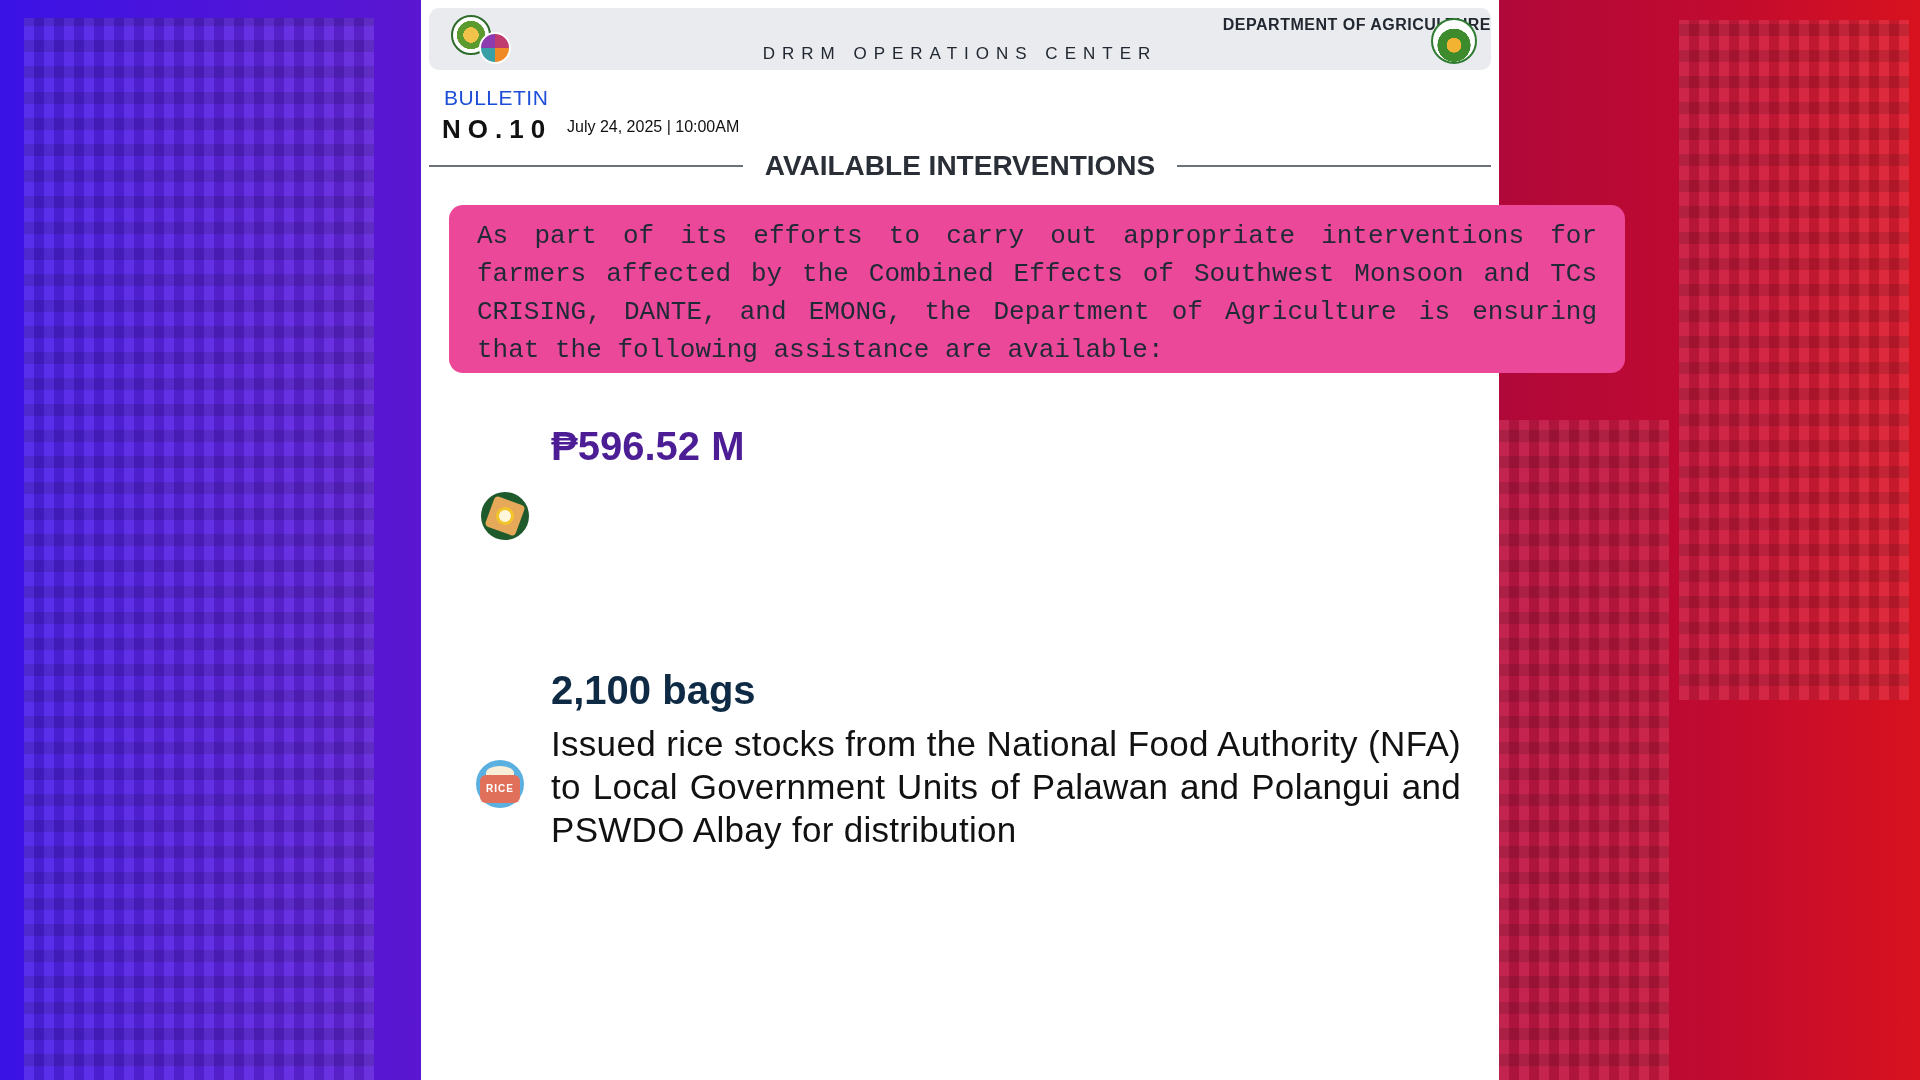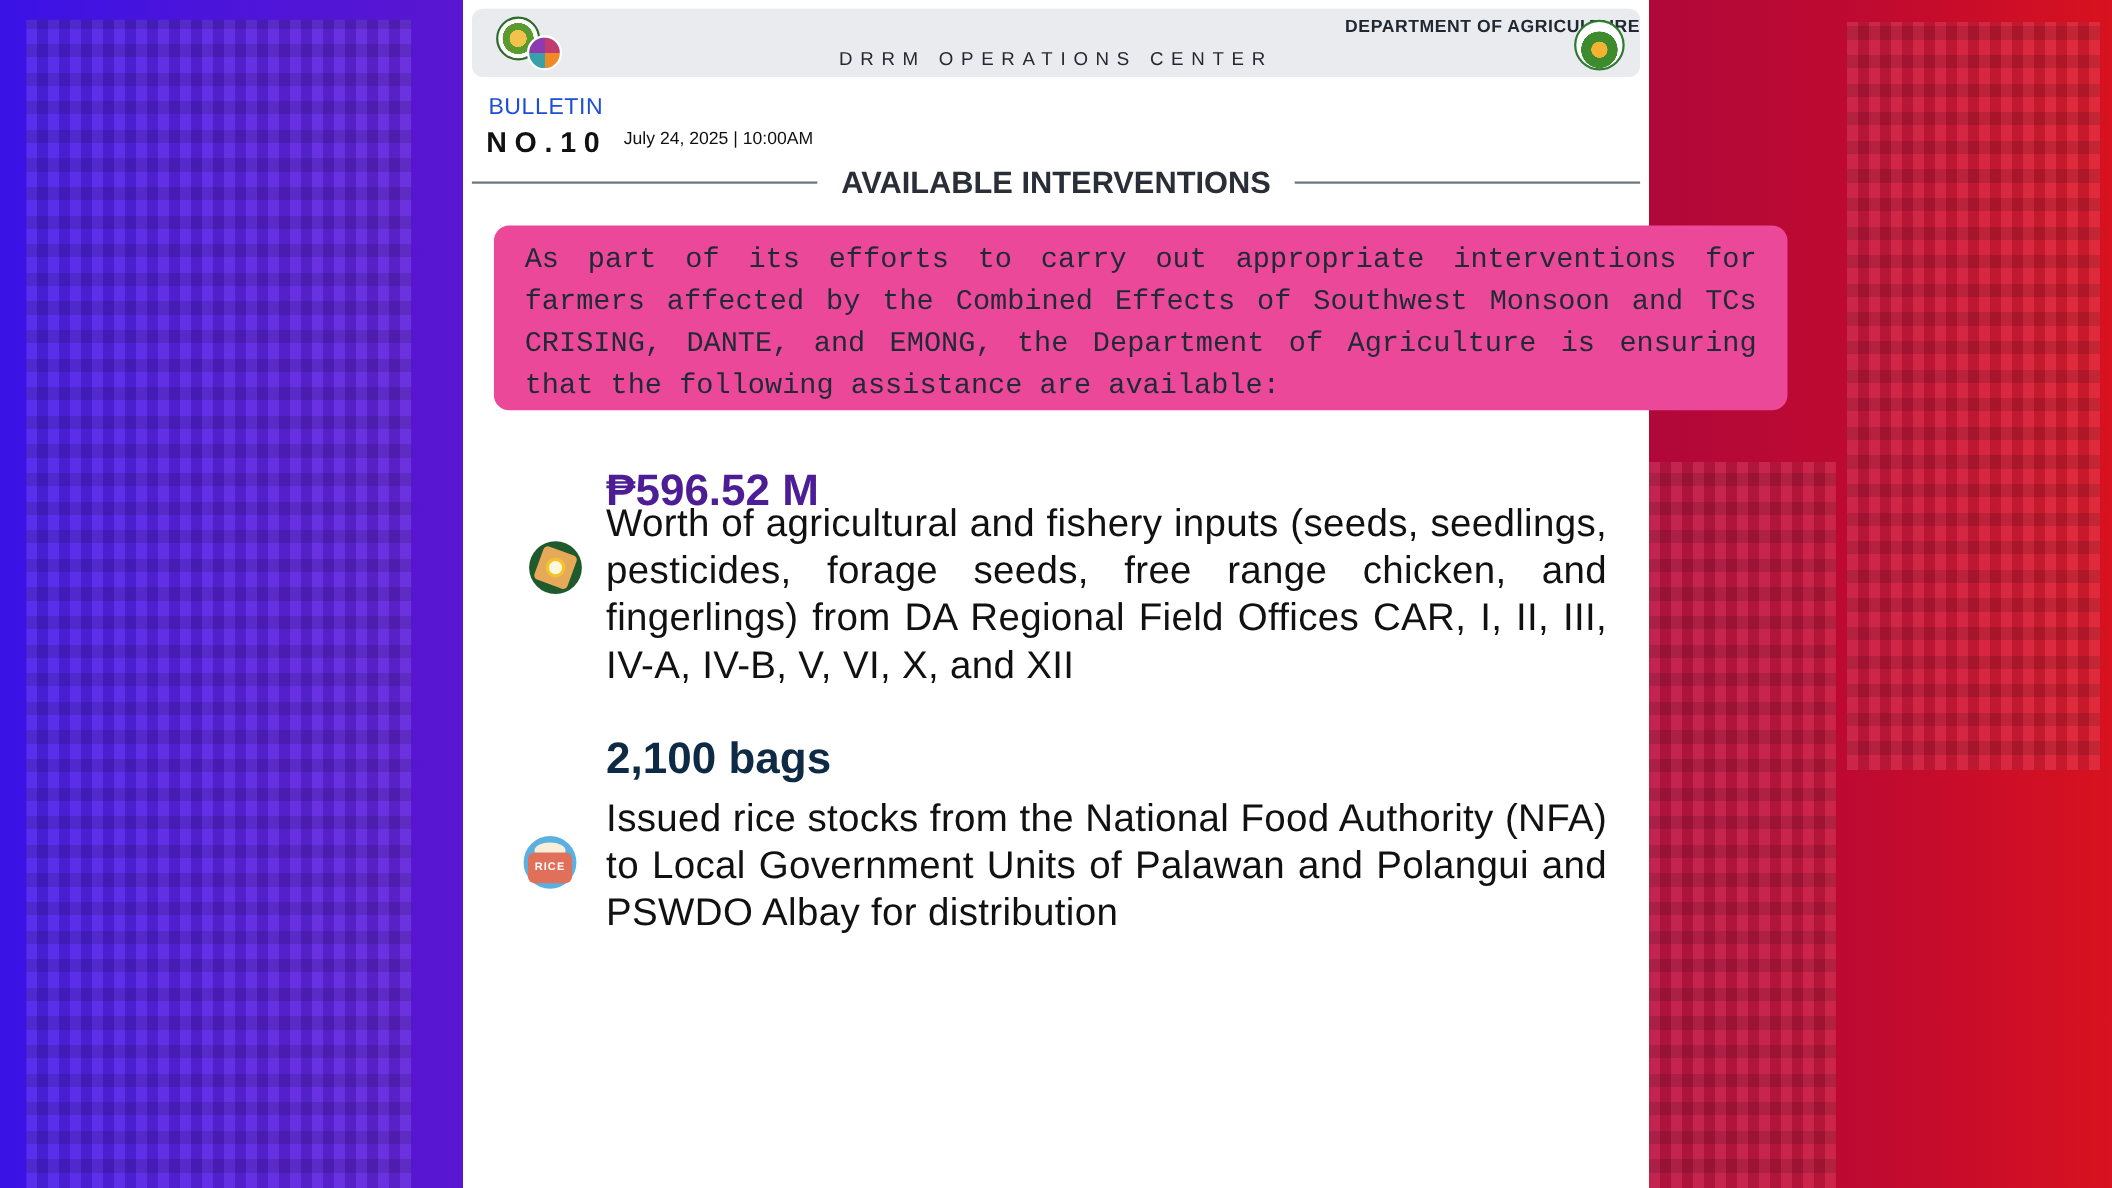--- a/index.html
+++ b/index.html
@@ -181,21 +181,20 @@
   <div class="intro-box">
     <p class="intro-text">As part of its efforts to carry out appropriate interventions for farmers affected by the Combined Effects of Southwest Monsoon and TCs CRISING, DANTE, and EMONG, the Department of Agriculture is ensuring that the following assistance are available:</p>
   </div>
 
   <div class="item" style="top:410px;height:220px;">
     <div class="item-icon icon-bag" style="left:60px;top:82px;">
       <div class="sack"></div>
       <div class="coin"></div>
     </div>
     <div class="item-value" style="top:14px;color:#4c1d95;">₱596.52 M</div>
-    <p class="item-desc" style="top:44px;">Worth of agricultural and fishery inputs (seeds, seedlings, pesticides, forage seeds, free range chicken, and fingerlings) from DA Regional Field Offices CAR, I, II, III, IV-A, IV-B, V, VI, X, and XII</p>
   </div>
 
   <div class="item" style="top:668px;height:230px;">
     <div class="item-icon icon-rice" style="left:55px;top:92px;">
       <div class="grain"></div>
       <div class="sack">RICE</div>
     </div>
     <div class="item-value" style="top:0;color:#0e2a44;">2,100 bags</div>
     <p class="item-desc" style="top:54px;">Issued rice stocks from the National Food Authority (NFA) to Local Government Units of Palawan and Polangui and PSWDO Albay for distribution</p>
   </div>

